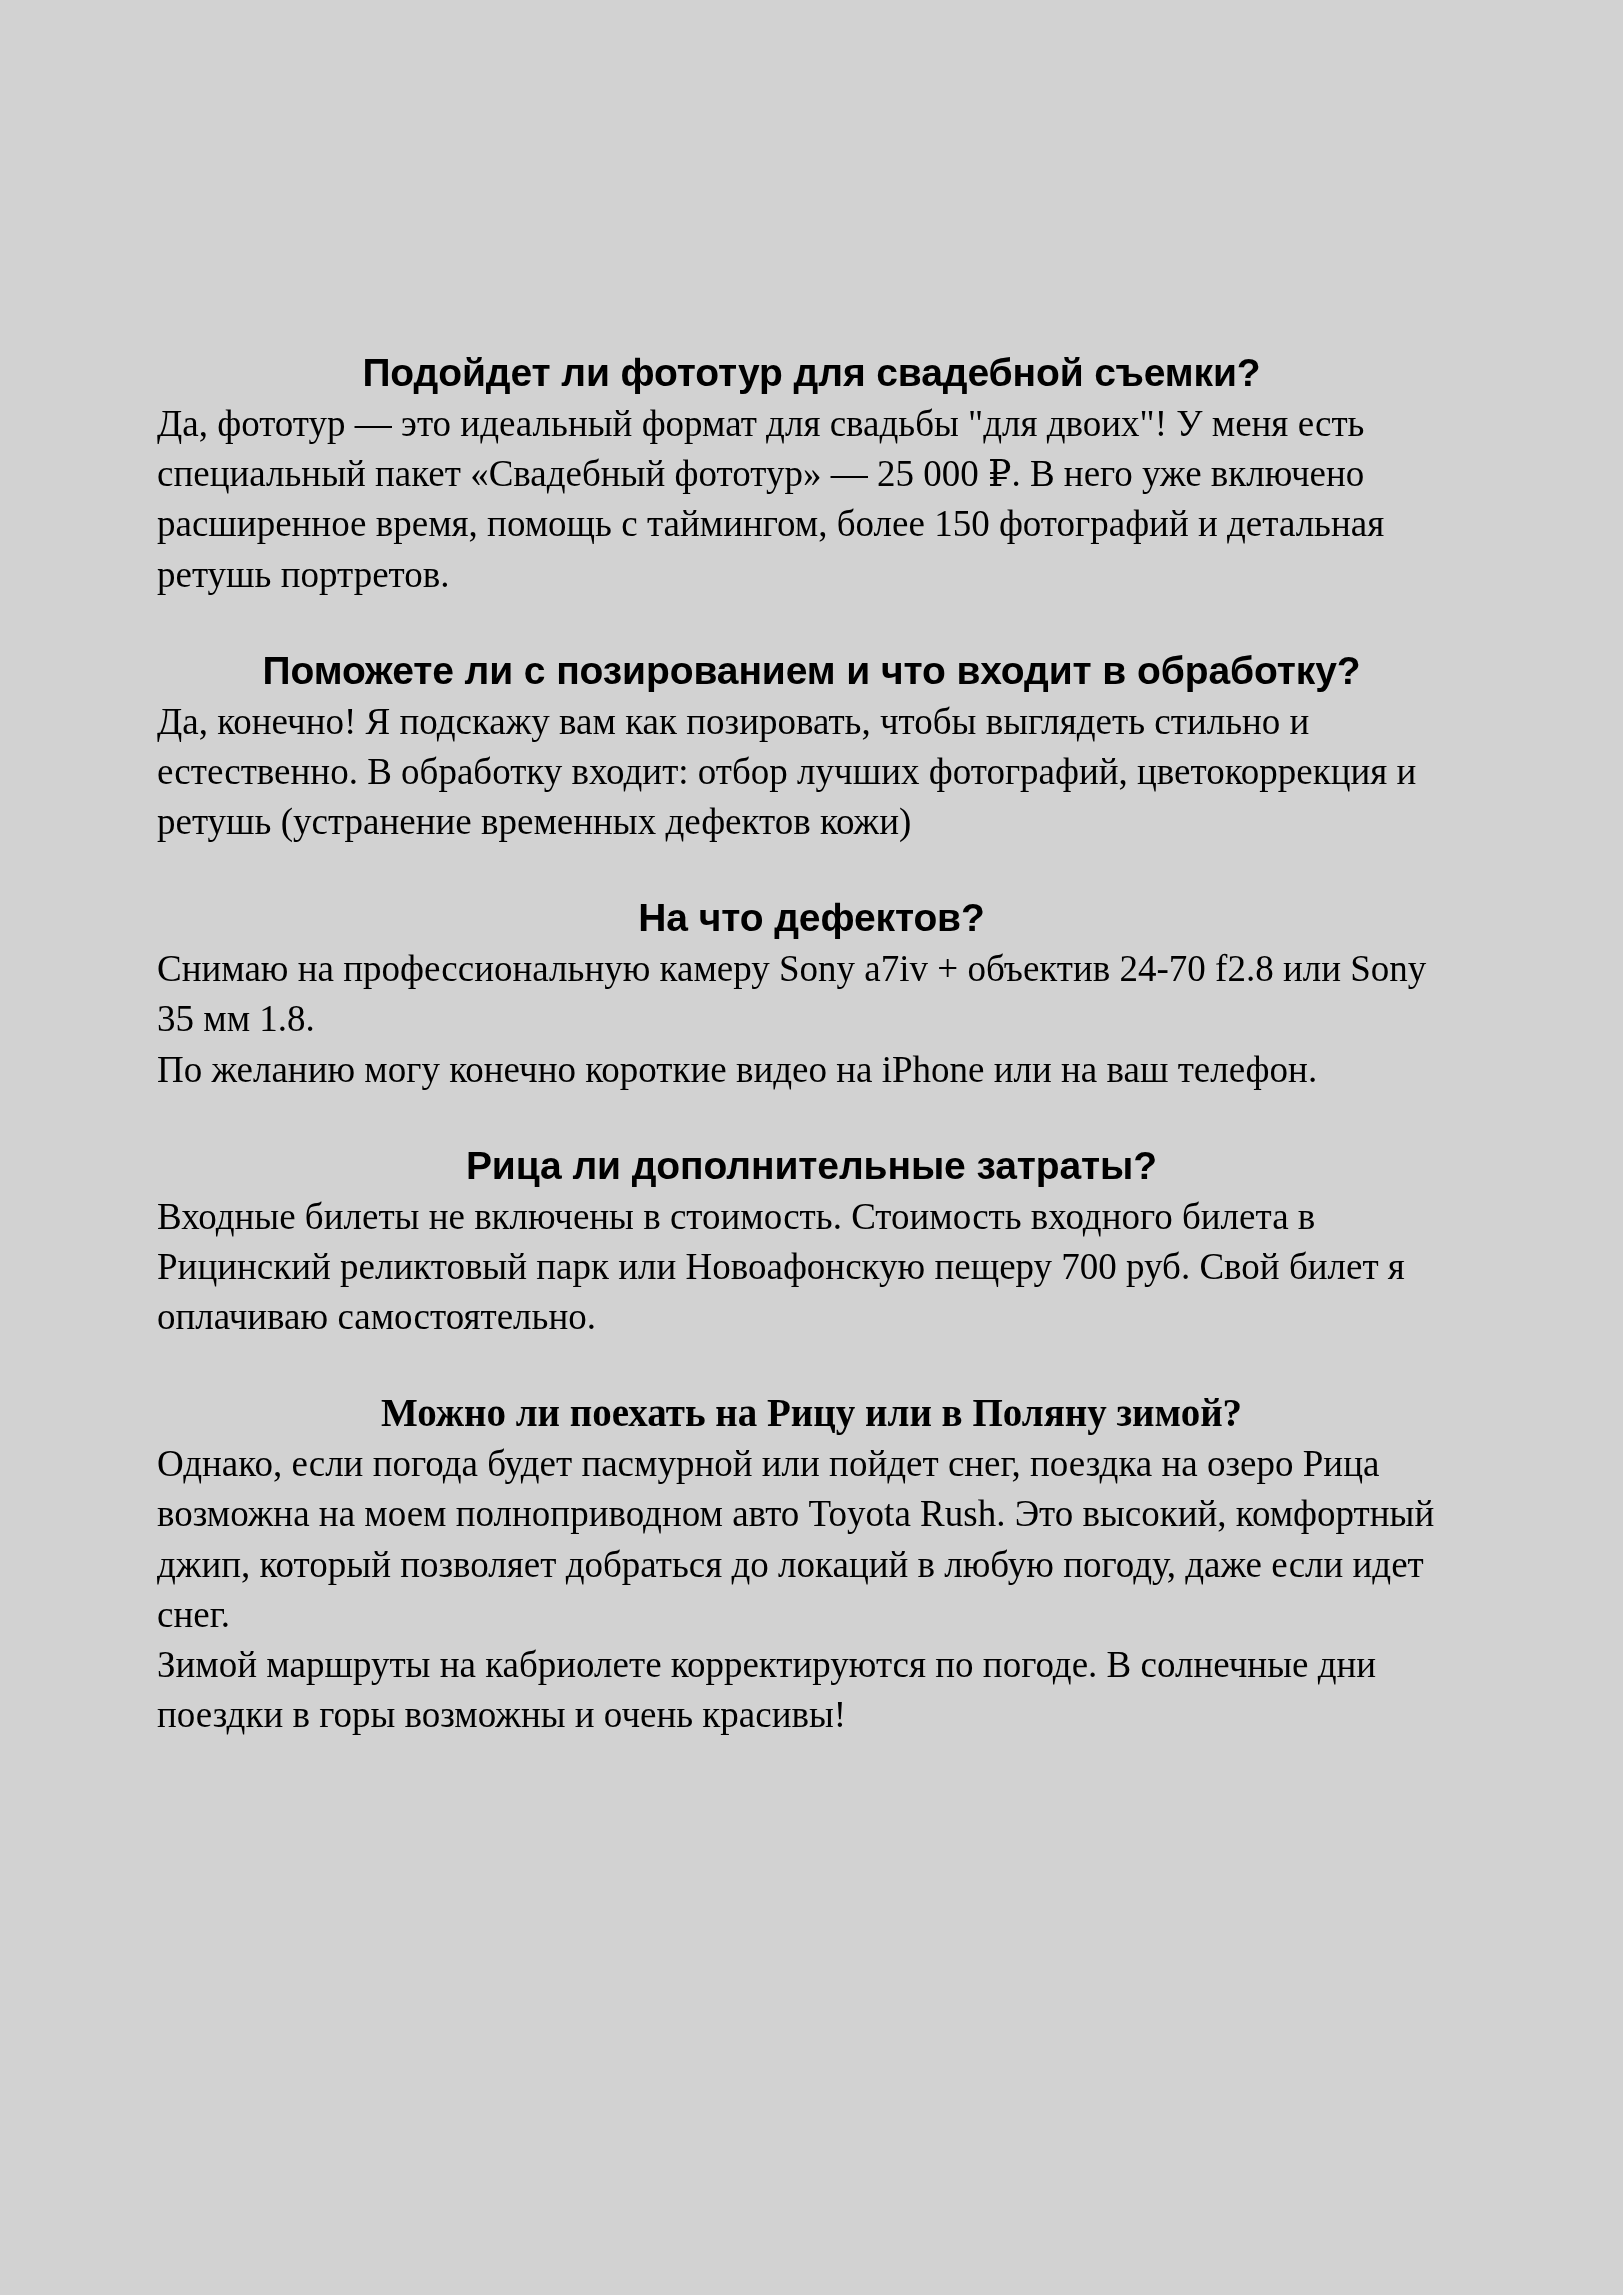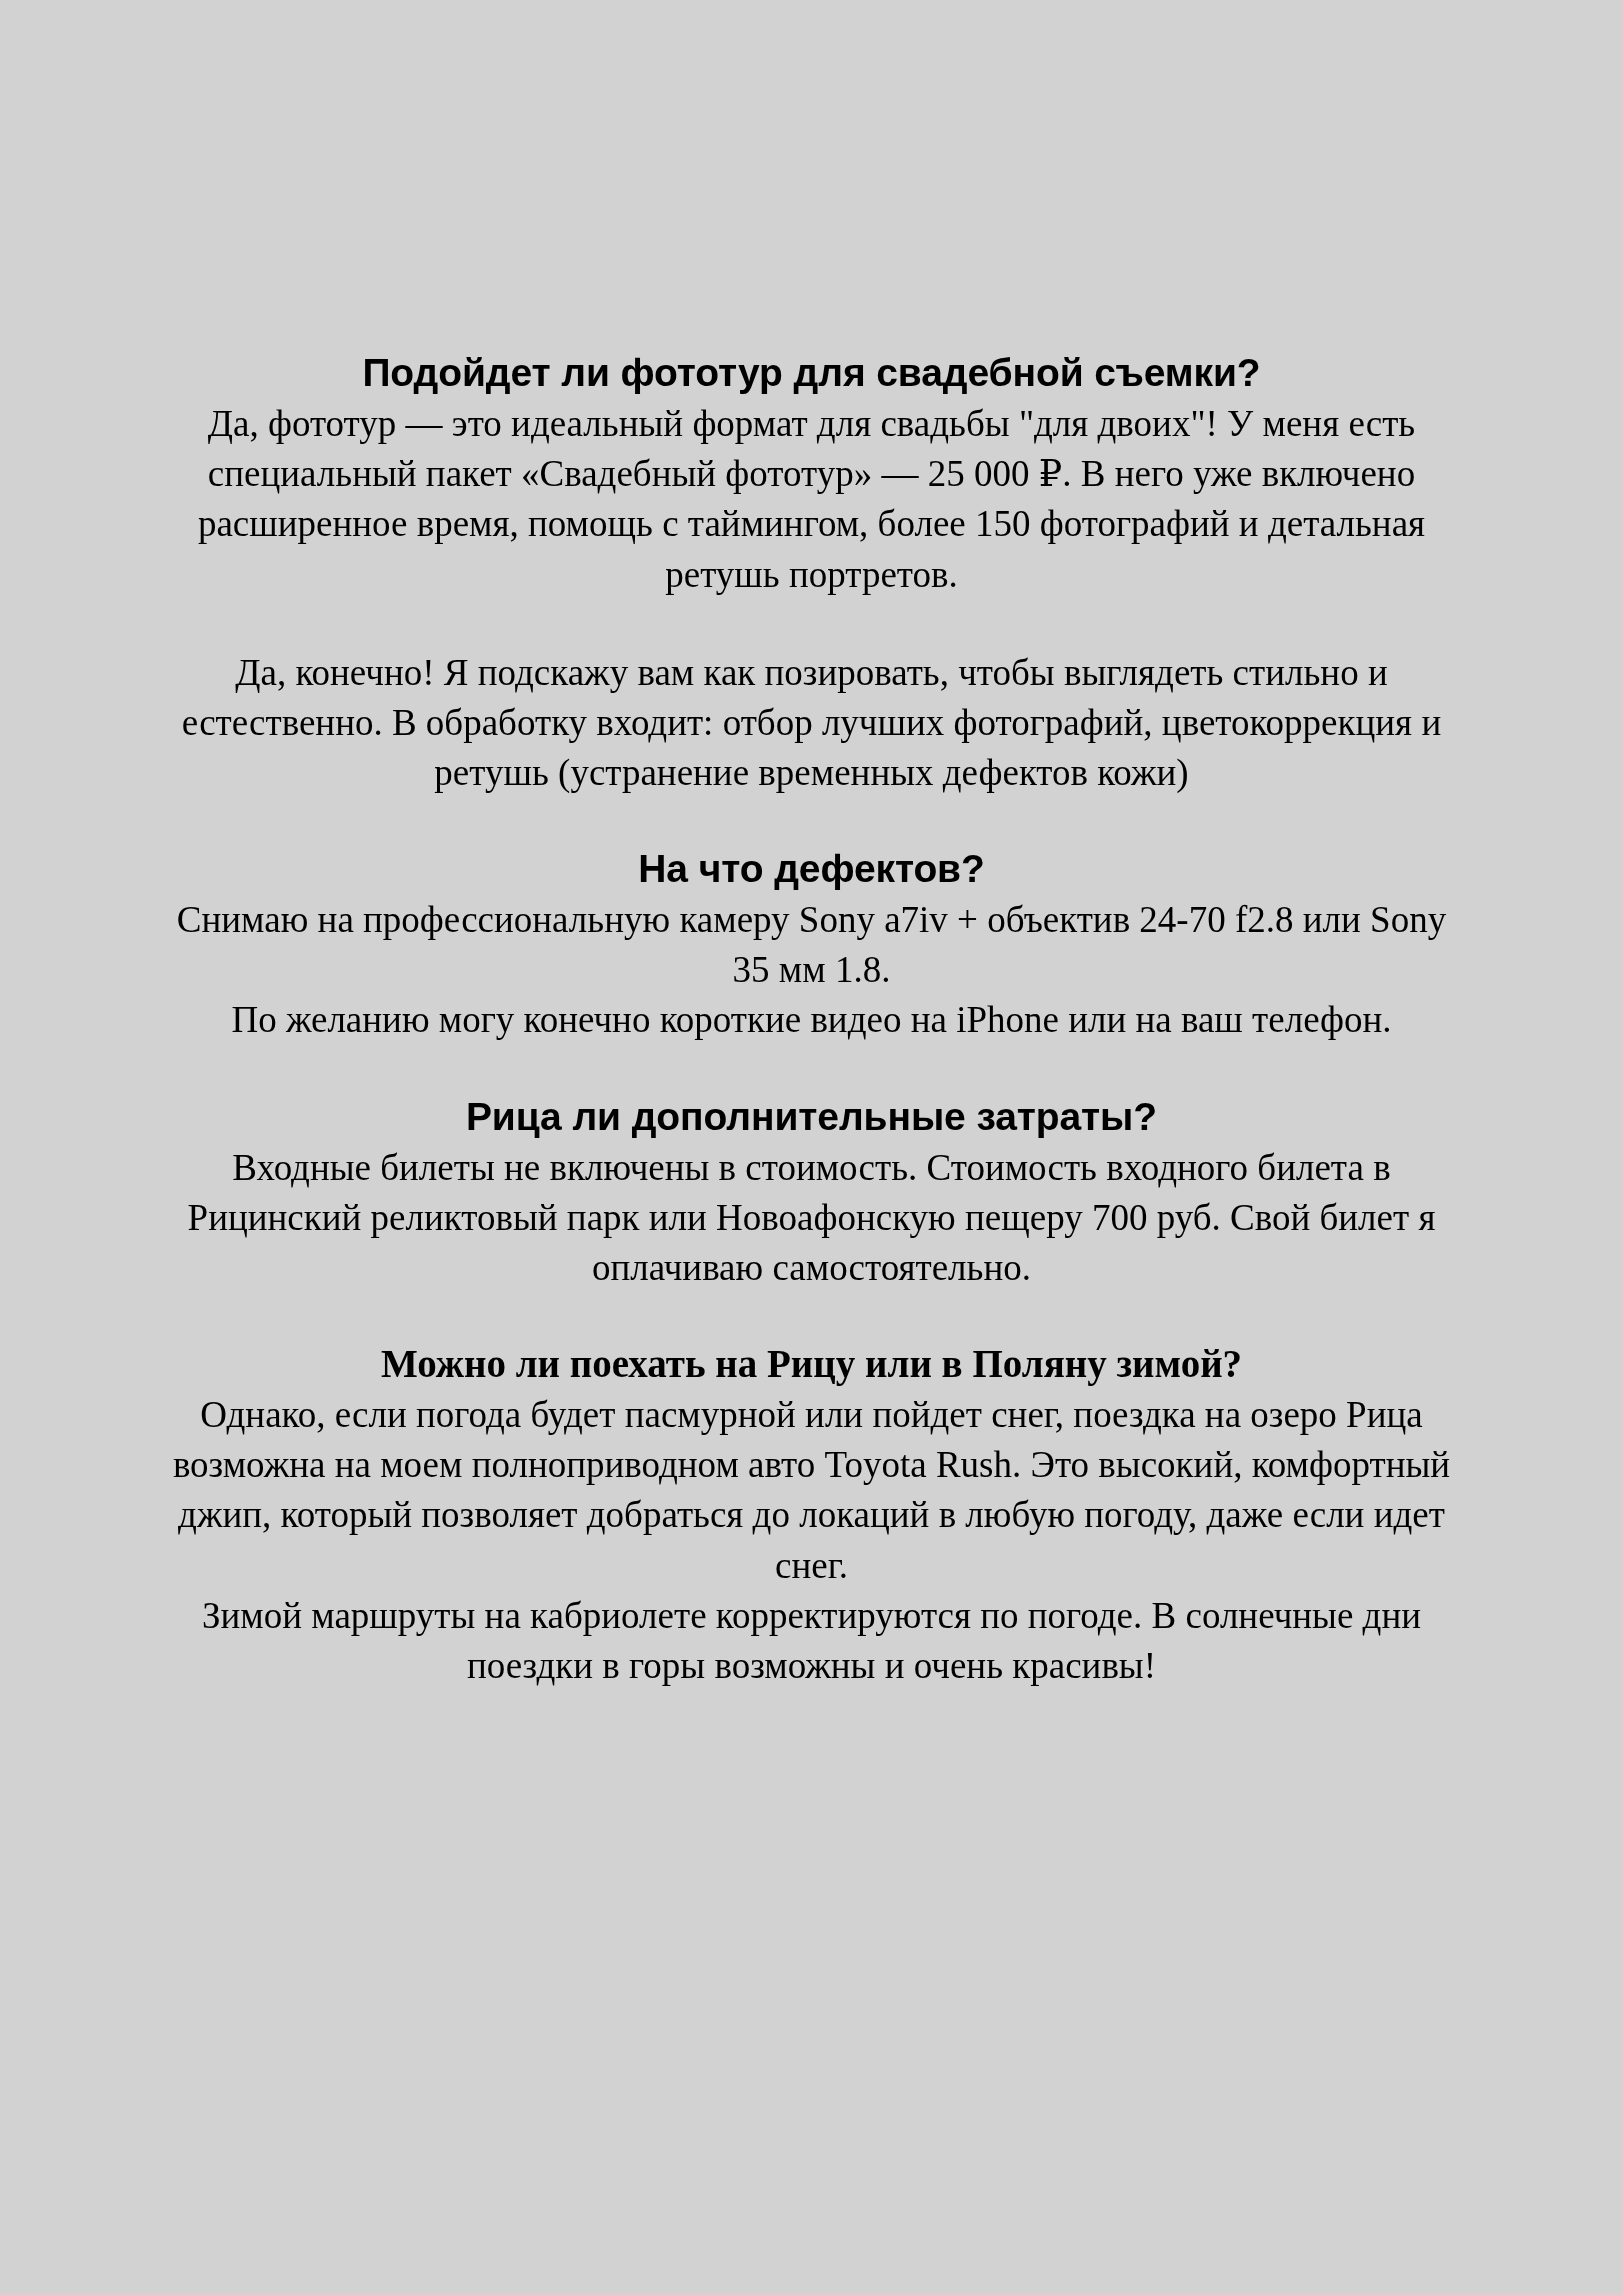--- a/index.html
+++ b/index.html
@@ -49,21 +49,21 @@
   .faq-question.serif-head {
     font-family: "Liberation Serif", "DejaVu Serif", serif;
     font-weight: bold;
     font-size: 39px;
     letter-spacing: 0px;
   }
   .faq-answer {
     display: block;
     width: 100%;
     margin: 0;
-    text-align: center;
+    text-align: left;
     font-family: "Liberation Serif", "DejaVu Serif", serif;
     font-weight: normal;
     font-size: 37px;
     line-height: 1.355;
   }
   .faq-answer + .faq-answer {
     margin-top: 0;
   }
 </style>
 </head>
@@ -71,20 +71,21 @@
 
 <div class="page">
   <div class="faq-list">
 
     <section class="faq-section">
       <h2 class="faq-question">Подойдет ли фототур для свадебной съемки?</h2>
       <p class="faq-answer">Да, фототур — это идеальный формат для свадьбы "для двоих"! У меня есть специальный пакет «Свадебный фототур» — 25 000 ₽. В него уже включено расширенное время, помощь с таймингом, более 150 фотографий и детальная ретушь портретов.</p>
     </section>
 
     <section class="faq-section">
+      <h2 class="faq-question">Поможете ли с позированием и что входит в обработку?</h2>
       <p class="faq-answer">Да, конечно! Я подскажу вам как позировать, чтобы выглядеть стильно и естественно. В обработку входит: отбор лучших фотографий, цветокоррекция и ретушь (устранение временных дефектов кожи)</p>
     </section>
 
     <section class="faq-section">
       <h2 class="faq-question">На что дефектов?</h2>
       <p class="faq-answer">Снимаю на профессиональную камеру Sony a7iv + объектив 24-70 f2.8 или Sony 35 мм 1.8.</p>
       <p class="faq-answer">По желанию могу конечно короткие видео на iPhone или на ваш телефон.</p>
     </section>
 
     <section class="faq-section">

